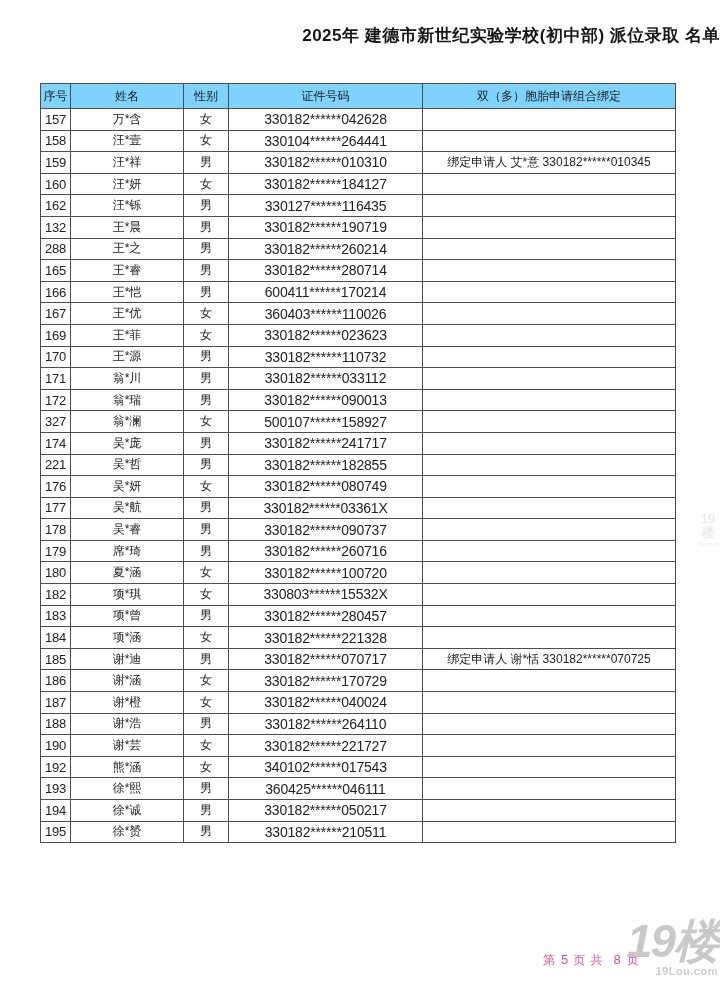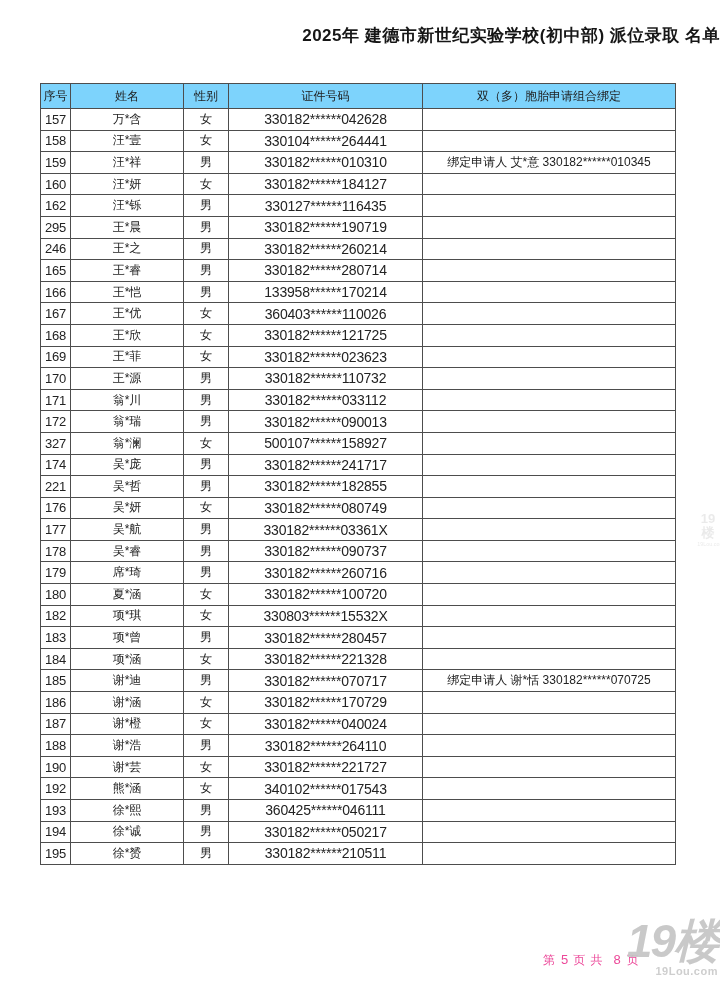--- a/index.html
+++ b/index.html
@@ -114,59 +114,52 @@
       <td class="c-bind"></td>
     </tr>
         <tr>
       <td class="c-no">162</td>
       <td class="c-name">汪*铄</td>
       <td class="c-gender">男</td>
       <td class="c-id">330127******116435</td>
       <td class="c-bind"></td>
     </tr>
         <tr>
-      <td class="c-no">295</td>
+      <td class="c-no">132</td>
       <td class="c-name">王*晨</td>
       <td class="c-gender">男</td>
       <td class="c-id">330182******190719</td>
       <td class="c-bind"></td>
     </tr>
         <tr>
-      <td class="c-no">246</td>
+      <td class="c-no">288</td>
       <td class="c-name">王*之</td>
       <td class="c-gender">男</td>
       <td class="c-id">330182******260214</td>
       <td class="c-bind"></td>
     </tr>
         <tr>
       <td class="c-no">165</td>
       <td class="c-name">王*睿</td>
       <td class="c-gender">男</td>
       <td class="c-id">330182******280714</td>
       <td class="c-bind"></td>
     </tr>
         <tr>
       <td class="c-no">166</td>
       <td class="c-name">王*恺</td>
       <td class="c-gender">男</td>
-      <td class="c-id">133958******170214</td>
+      <td class="c-id">600411******170214</td>
       <td class="c-bind"></td>
     </tr>
         <tr>
       <td class="c-no">167</td>
       <td class="c-name">王*优</td>
       <td class="c-gender">女</td>
       <td class="c-id">360403******110026</td>
-      <td class="c-bind"></td>
-    </tr>
-        <tr>
-      <td class="c-no">168</td>
-      <td class="c-name">王*欣</td>
-      <td class="c-gender">女</td>
-      <td class="c-id">330182******121725</td>
       <td class="c-bind"></td>
     </tr>
         <tr>
       <td class="c-no">169</td>
       <td class="c-name">王*菲</td>
       <td class="c-gender">女</td>
       <td class="c-id">330182******023623</td>
       <td class="c-bind"></td>
     </tr>
         <tr>

